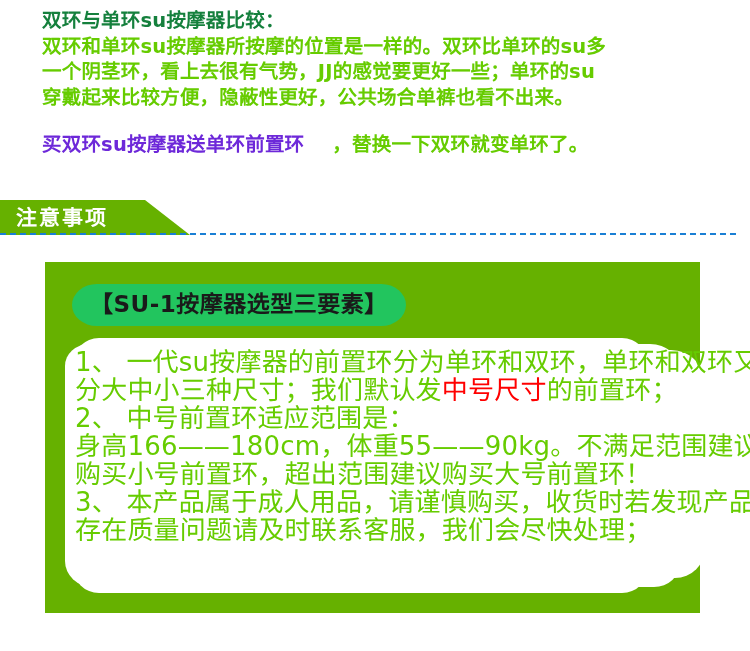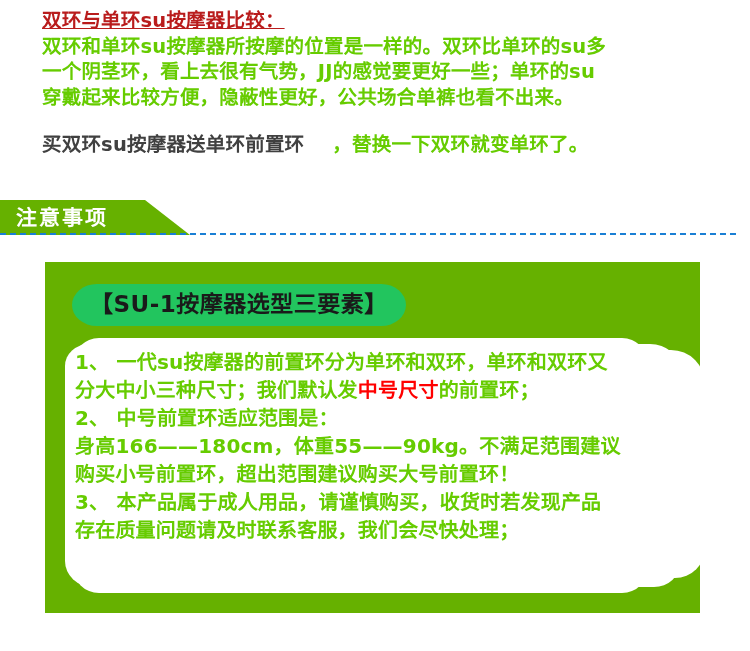--- a/index.html
+++ b/index.html
@@ -25,26 +25,26 @@
     width: 670px;
   }
   .intro-line {
     font-size: 19.5px;
     font-weight: bold;
     line-height: 25.5px;
     letter-spacing: 0.2px;
     white-space: nowrap;
   }
 
-  .intro-heading { color: #b91c1c; text-decoration: underline; }
+  .intro-heading { color: #15803d; }
   .intro-body    { color: #66cc00; }
 
   .intro-spacer { height: 22px; }
 
-  .intro-mixed .seg-red   { color: #404040; }
+  .intro-mixed .seg-red   { color: #6d28d9; }
   .intro-mixed .seg-green { color: #66cc00; margin-left: 28px; }
 
   
   .notice-banner-wrap {
     position: absolute;
     left: 0;
     top: 200px;
     width: 640px;
     height: 40px;
   }
@@ -138,22 +138,22 @@
   }
 
   .spec-lines {
     position: absolute;
     left: 30px;
     top: 86px;
     width: 625px;
     z-index: 2;
   }
   .spec-line {
-    font-size: 20px;
-    font-weight: bold;
+    font-size: 26px;
+    font-weight: normal;
     color: #66cc00;
     line-height: 28px;
     letter-spacing: 0.2px;
     white-space: nowrap;
   }
   .spec-line .hl-red { color: #ff0000; }
 </style>
 </head>
 <body>
 

